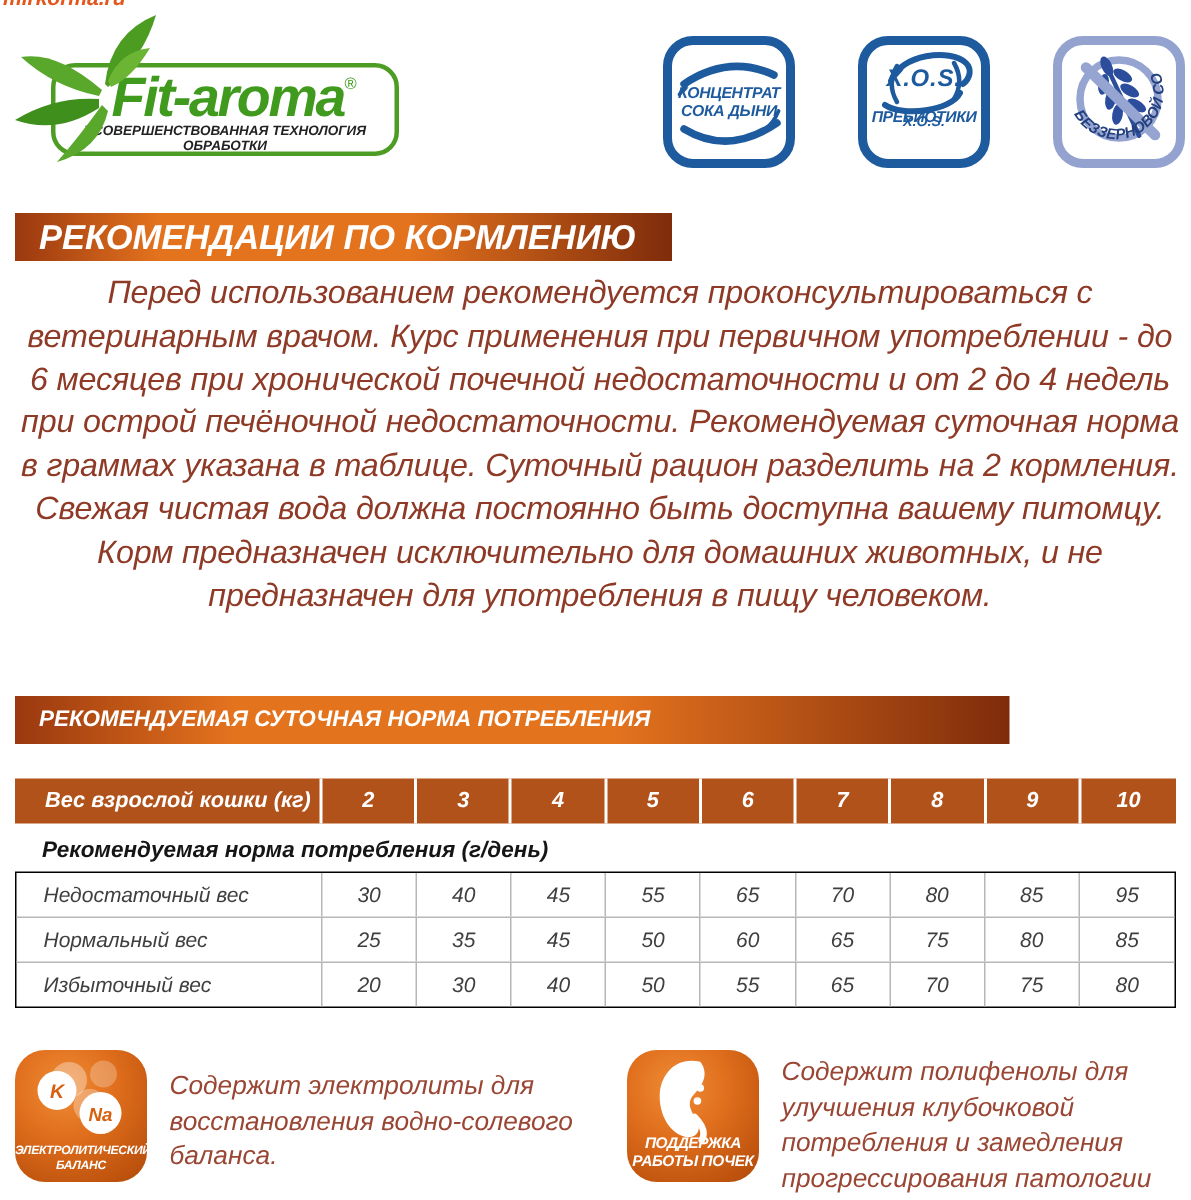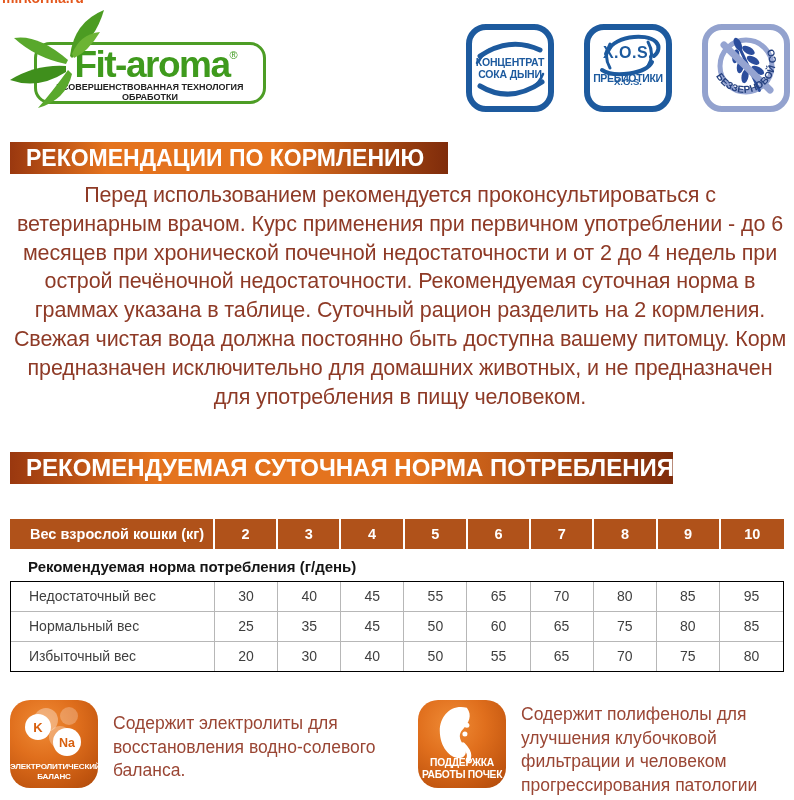--- a/index.html
+++ b/index.html
@@ -1,50 +1,50 @@
 <!DOCTYPE html>
 <html><head>
 <meta charset="utf-8">
 <style>
   html,body{margin:0;padding:0;background:#fff;}
   .page{position:relative;width:794px;height:800px;background:#fff;overflow:hidden;
-        font-family:"Liberation Sans",sans-serif;}
+        font-family:"Liberation Sans",sans-serif;font-style:italic;}
 
   
   .watermark{position:absolute;left:2px;top:-10px;font-size:14px;font-weight:bold;color:#e4571c;}
 
   
   .logo{position:absolute;left:8px;top:4px;width:300px;height:118px;}
   .logo-box{position:absolute;left:26px;top:38px;width:232px;height:62px;border:3px solid #4d9d25;
             border-radius:16px;background:#fff;box-sizing:border-box;text-align:center;z-index:1;}
   .brand-line{margin-top:1px;padding-left:12px;white-space:nowrap;}
   .brand{font-size:37px;font-weight:bold;color:#3f9a1d;letter-spacing:-1.5px;line-height:38px;}
   .reg{font-size:11px;color:#3f9a1d;vertical-align:18px;}
   .tagline{font-size:9px;font-weight:bold;color:#222;margin-top:-2px;letter-spacing:0;}
   .leaves{position:absolute;left:0;top:0;width:150px;height:108px;z-index:2;}
 
   
-  .badges{position:absolute;top:24px;right:4px;display:flex;gap:30px;padding-left:40px;}
+  .badges{position:absolute;top:24px;right:4px;display:flex;gap:42px;padding-left:40px;}
   .badge{position:relative;width:88px;height:88px;border:6px solid #1d5a9e;border-radius:20px;
          background:#fff;box-sizing:border-box;}
   .badge.light{border-color:#93a2ce;}
   .badge svg{position:absolute;left:0;top:0;width:76px;height:76px;}
   .b1text{position:absolute;inset:0;display:flex;flex-direction:column;justify-content:center;align-items:center;
           font-weight:bold;color:#1d5a9e;font-size:10.5px;line-height:12.5px;letter-spacing:-0.2px;}
   .xos-big{position:absolute;left:0;right:0;top:14px;text-align:center;font-size:16px;font-weight:800;
            color:#1d5a9e;letter-spacing:0.5px;}
   .xos-sub1{position:absolute;left:0;right:0;top:46px;text-align:center;font-size:9.5px;font-weight:bold;color:#1d5a9e;}
   .xos-sub2{position:absolute;left:0;right:0;top:42px;text-align:center;font-size:10.5px;font-weight:bold;color:#1d5a9e;letter-spacing:-0.3px;}
 
   
   .bar{position:absolute;height:32px;line-height:32px;color:#fff;font-weight:bold;padding-left:16px;
        box-sizing:border-box;white-space:nowrap;
        background:linear-gradient(90deg,#9a380f 0%,#e4731e 22%,#e4731e 60%,#7f2c0b 100%);}
   .bar1{left:10px;top:142px;width:438px;font-size:23px;}
-  .bar2{left:10px;top:452px;width:663px;font-size:24px;}
+  .bar2{left:10px;top:464px;width:663px;font-size:15px;}
 
   .para{position:absolute;left:10px;top:181px;width:780px;margin:0;font-size:21.5px;line-height:28.8px;
         color:#8e3a26;letter-spacing:-0.1px;text-align:center;}
 
   
   .tbl{position:absolute;left:10px;top:519px;width:774px;}
   .tbl-head{display:grid;grid-template-columns:205px repeat(9,1fr);height:30px;background:#b0521a;}
   .th{border-right:2px solid #fff;color:#fff;font-weight:bold;font-size:14.5px;line-height:30px;text-align:center;}
   .th.label{padding-left:20px;text-align:left;}
   .th:last-child{border-right:none;}
@@ -236,19 +236,19 @@
           <path d="M30 42 C36 48 38 53 35 58" stroke="#ffffff" stroke-width="4.5" fill="none" stroke-linecap="round"></path>
         </svg>
         <div class="flabel">
           <span>ПОДДЕРЖКА</span>
           <span>РАБОТЫ ПОЧЕК</span>
         </div>
       </div>
       <div class="ftext">
         <div>Содержит полифенолы для</div>
         <div>улучшения клубочковой</div>
-        <div>фильтрации и человеком</div>
+        <div>потребления и замедления</div>
         <div>прогрессирования патологии почек.</div>
       </div>
     </div>
 
   </div>
 </div>
 
 </body></html>

